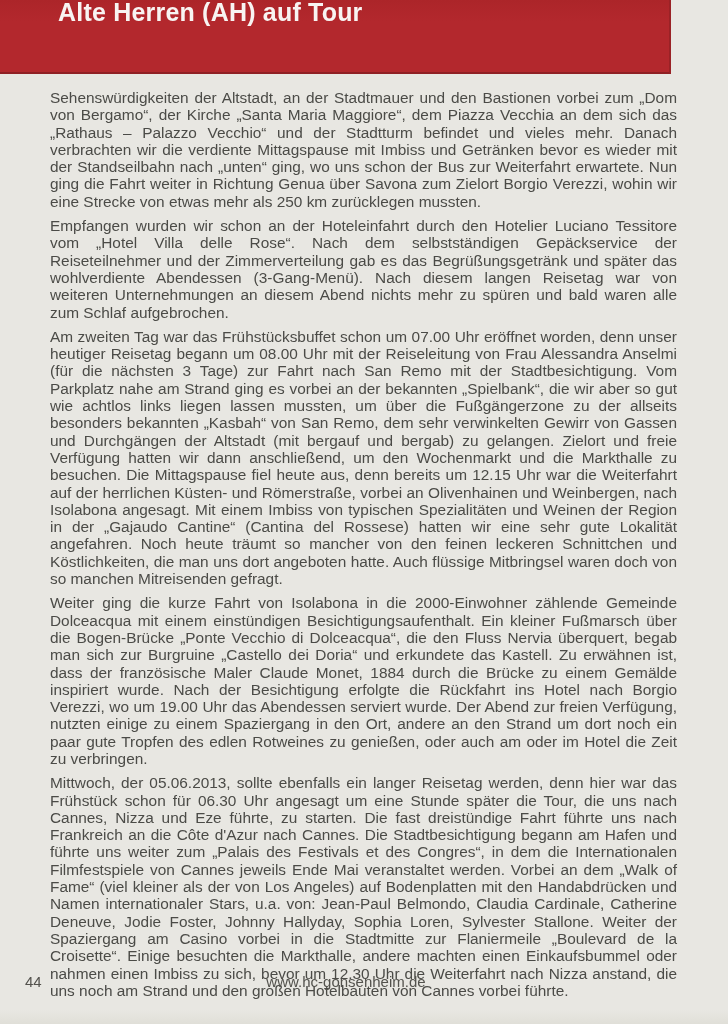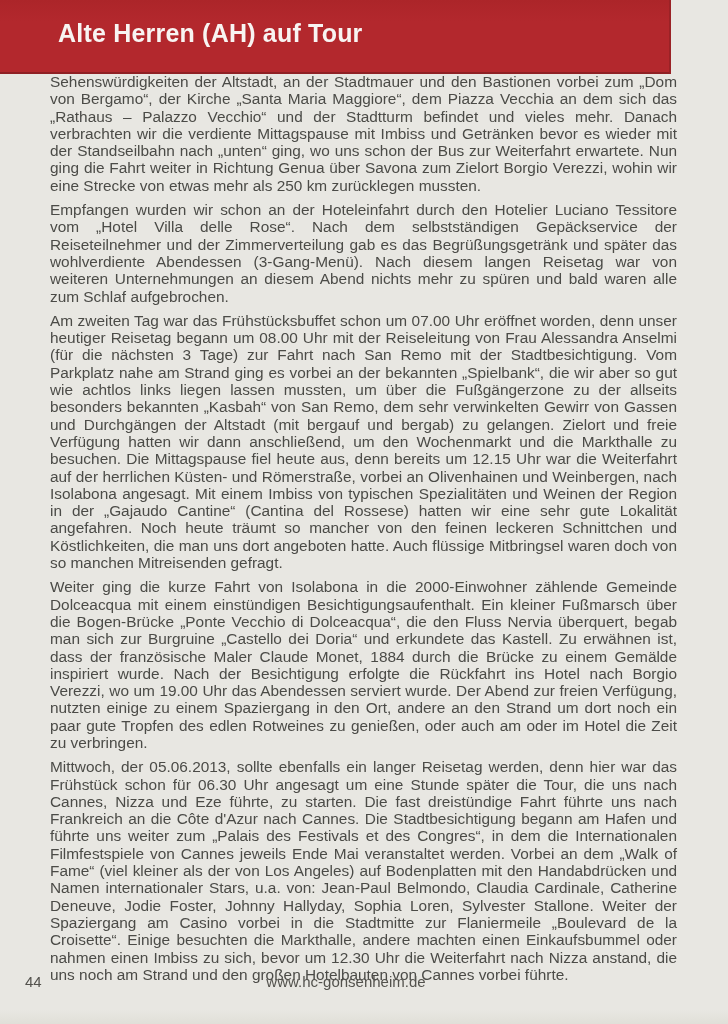--- a/index.html
+++ b/index.html
@@ -32,36 +32,36 @@
     position: absolute;
     left: 0;
     top: 0;
     width: 671px;
     height: 74px;
     background: linear-gradient(#ac2529 0%, #b3282d 30%, #b3282d 100%);
     border-bottom: 2px solid #8f2024;
     border-right: 2px solid #9a2226;
     box-sizing: border-box;
     display: flex;
-    align-items: center;
+    align-items: flex-start;
     padding: 0 0 5px 58px;
   }
   .banner h1 {
     margin: 0;
     font-size: 25px;
     line-height: 1;
     font-weight: bold;
     color: #f8f4f2;
     letter-spacing: 0.2px;
     white-space: nowrap;
   }
   .body-text {
     position: absolute;
     left: 50px;
-    top: 73px;
+    top: 89px;
     width: 627px;
   }
   .body-text p {
     margin: 0 0 7px 0;
     text-align: justify;
     font-size: 15.4px;
     line-height: 17.3px;
     color: #4b4b47;
   }
   .page-number {

